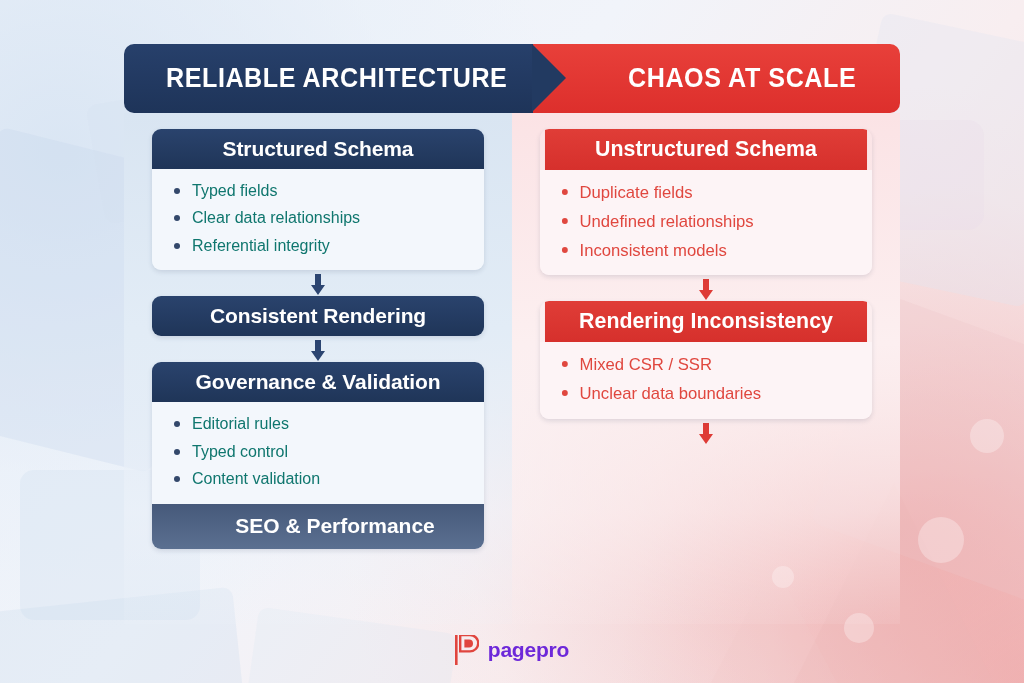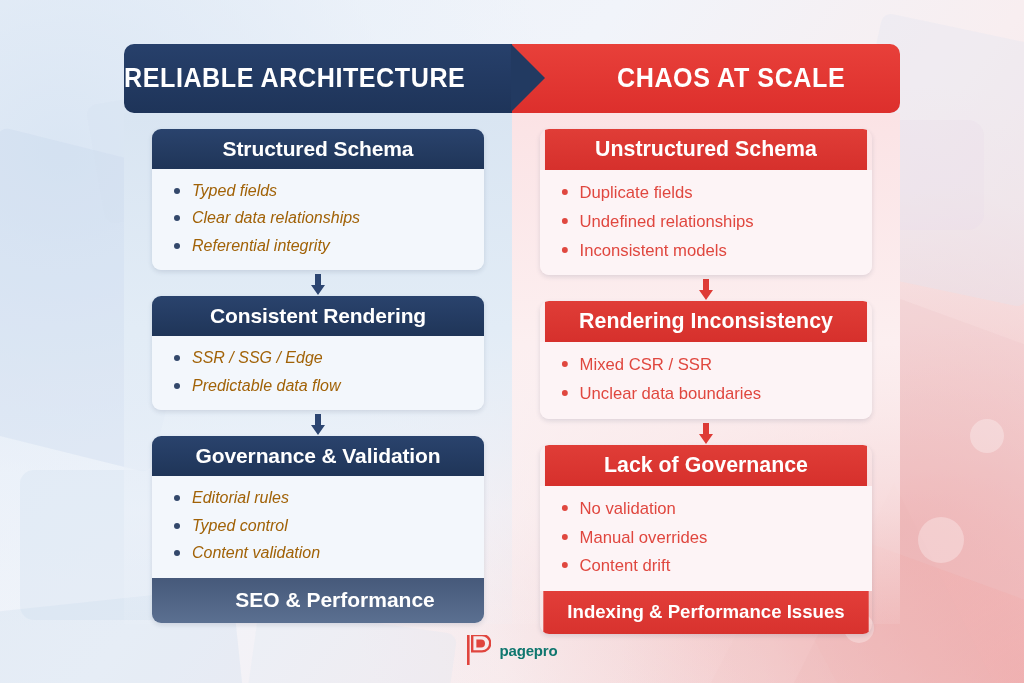--- a/index.html
+++ b/index.html
@@ -50,20 +50,21 @@
   .banner { position:relative; height:69px; display:flex; }
   .banner-left, .banner-right {
     flex:1 1 50%;
     display:flex; align-items:center;
     position:relative;
   }
   .banner-left {
     background:linear-gradient(180deg,#27406b 0%, #1e3459 100%);
     border-radius:10px 0 0 10px;
     justify-content:flex-start;
+    padding-left:42px;
     z-index:3;
   }
   .banner-left::after {
     content:"";
     position:absolute;
     right:-33px; top:0;
     width:0; height:0;
     border-top:34.5px solid transparent;
     border-bottom:34.5px solid transparent;
     border-left:34px solid #223a61;
@@ -131,21 +132,21 @@
     line-height:1.28;
   }
   ul.items li:last-child { margin-bottom:0; }
   ul.items li::before {
     content:"";
     position:absolute;
     left:4px; top:7px;
     width:6px; height:6px;
     border-radius:50%;
   }
-  .left ul.items li { color:#a16207;font-style:italic; }
+  .left ul.items li { color:#0f766e; }
   .left ul.items li::before { background:#33486b; }
   .right ul.items li {
     color:#e0473f;
     font-family:"Liberation Sans Narrow","Liberation Sans", sans-serif;
     font-size:17px;
     transform:scaleX(0.98);
     transform-origin:left center;
   }
   .right ul.items li::before { background:#e0473f; }
 
@@ -181,23 +182,23 @@
   
   #logo {
     position:absolute;
     left:0; right:0; bottom:18px;
     display:flex; align-items:center; justify-content:center;
     gap:9px;
     z-index:3;
   }
   #logo .mark { width:24px; height:30px; display:block; }
   #logo .wordmark {
-    font-size:15px;
+    font-size:21px;
     font-weight:bold;
-    color:#0f766e;
+    color:#6d28d9;
     letter-spacing:-0.2px;
   }
 </style>
 </head>
 <body>
 
 <div id="bg">
   <div class="bg-base"></div>
   <div class="bg-shape s1"></div>
   <div class="bg-shape s2"></div>
@@ -243,26 +244,20 @@
       </div>
 
       <div class="arrow">
         <svg width="20" height="22" viewBox="0 0 20 22" aria-hidden="true">
           <path d="M7 0 h6 v11 h4 L10 21 L3 11 h4 Z" fill="#2c4571"></path>
         </svg>
       </div>
 
       <div class="card">
         <div class="card-head">Consistent Rendering</div>
-        <div class="card-body">
-          <ul class="items">
-            <li>SSR / SSG / Edge</li>
-            <li>Predictable data flow</li>
-          </ul>
-        </div>
       </div>
 
       <div class="arrow">
         <svg width="20" height="22" viewBox="0 0 20 22" aria-hidden="true">
           <path d="M7 0 h6 v11 h4 L10 21 L3 11 h4 Z" fill="#2c4571"></path>
         </svg>
       </div>
 
       <div class="card">
         <div class="card-head">Governance &amp; Validation</div>
@@ -306,31 +301,20 @@
           </ul>
         </div>
       </div>
 
       <div class="arrow">
         <svg width="20" height="22" viewBox="0 0 20 22" aria-hidden="true">
           <path d="M7 0 h6 v11 h4 L10 21 L3 11 h4 Z" fill="#de3b36"></path>
         </svg>
       </div>
 
-      <div class="card">
-        <div class="card-head">Lack of Governance</div>
-        <div class="card-body">
-          <ul class="items">
-            <li>No validation</li>
-            <li>Manual overrides</li>
-            <li>Content drift</li>
-          </ul>
-        </div>
-        <div class="card-foot">Indexing  &amp;  Performance Issues</div>
-      </div>
 
     </div>
   </div>
 </div>
 
 <div id="logo">
   <svg class="mark" viewBox="0 0 24 30">
     <rect x="0" y="0" width="2.6" height="30" fill="#e0453e"></rect>
     <path d="M5.2 0 H15 a8.2 8.2 0 0 1 0 16.4 H5.2 Z" fill="none" stroke="#e0453e" stroke-width="2.4"></path>
     <path d="M9.4 4.4 H14 a4 4 0 0 1 0 8 H9.4 Z" fill="#e0453e"></path>

